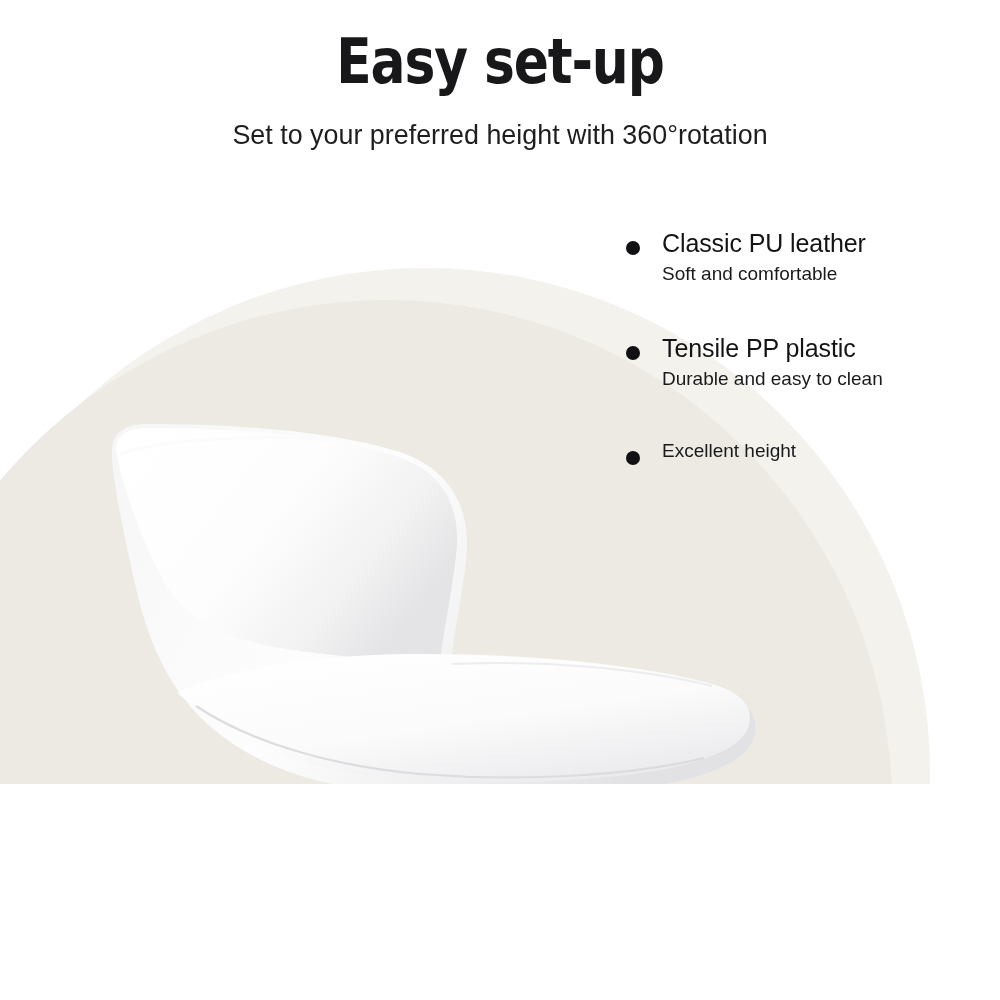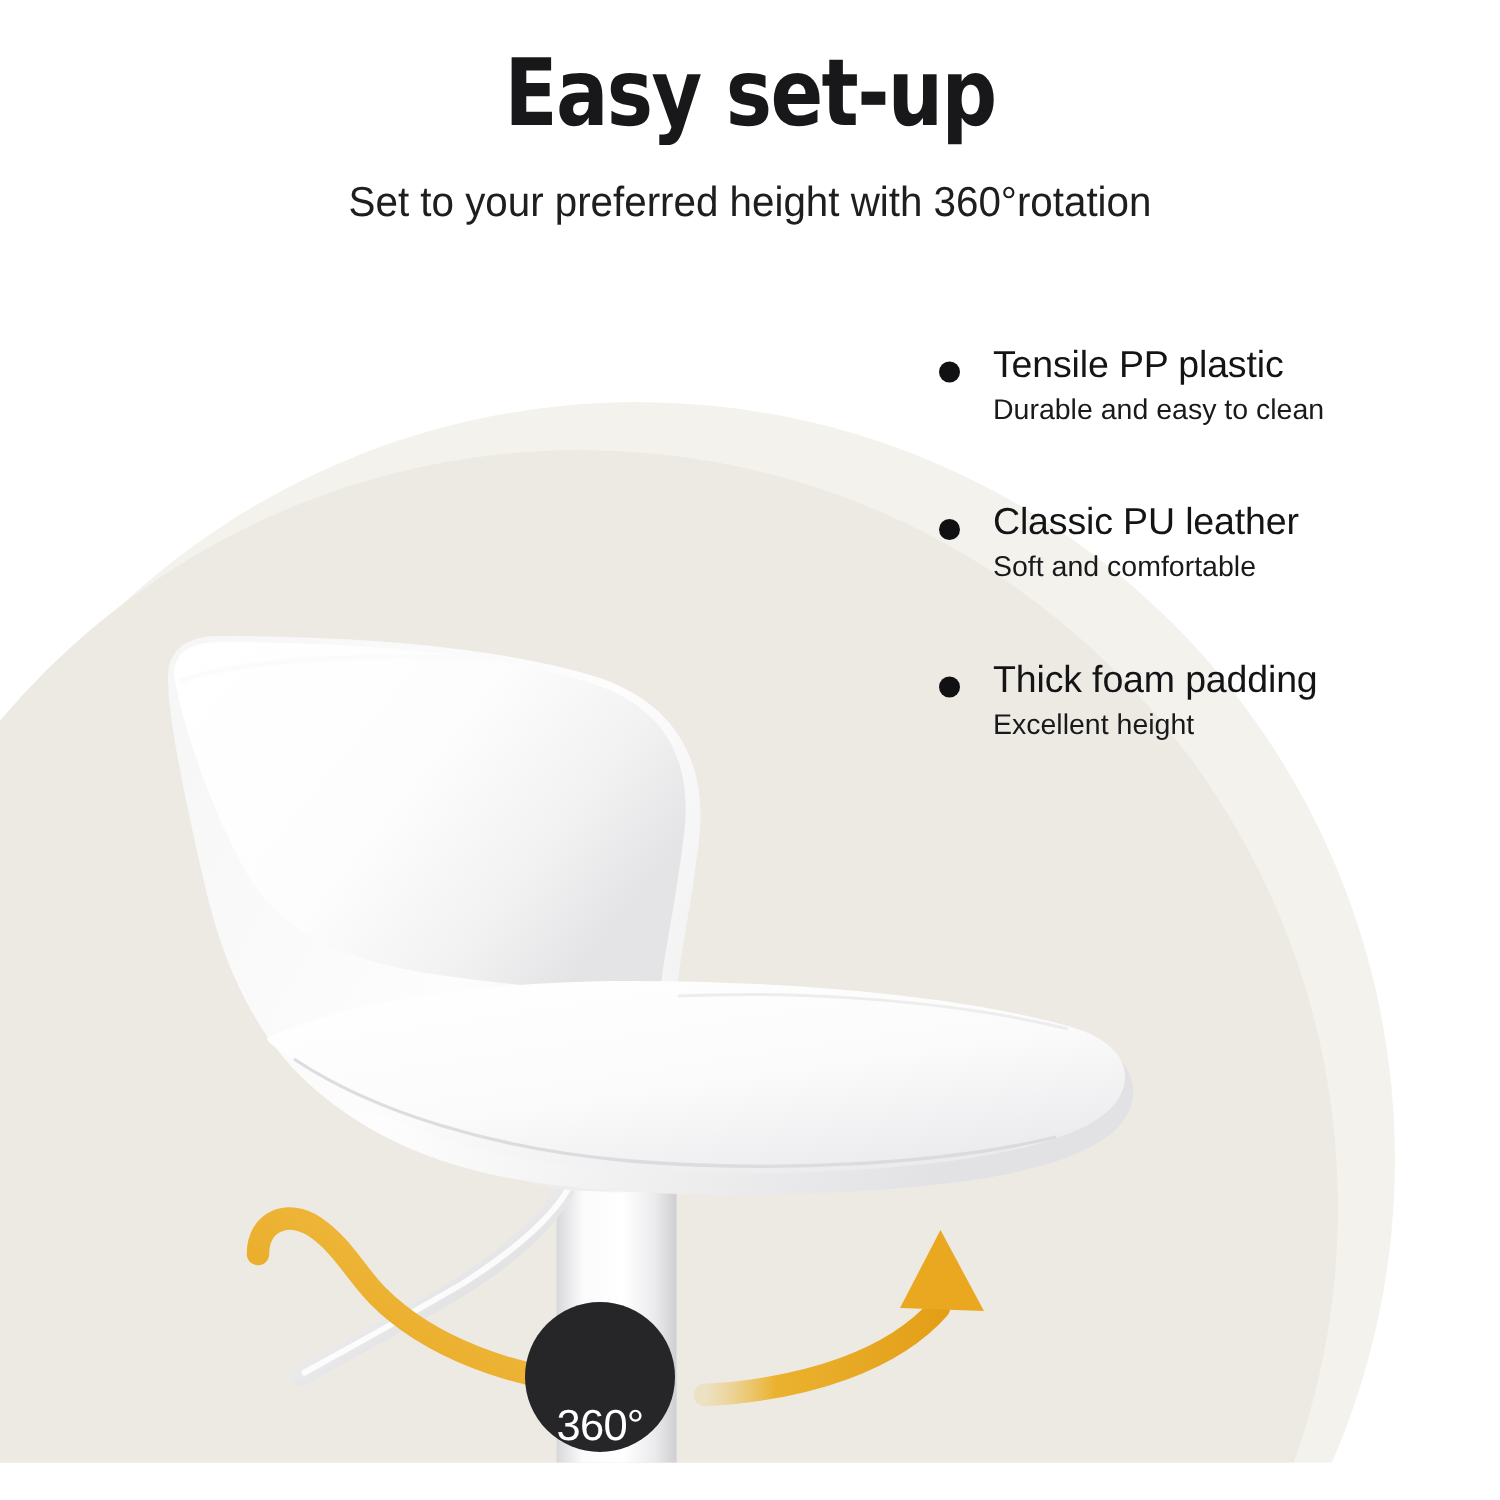--- a/index.html
+++ b/index.html
@@ -9,21 +9,21 @@
   body {
     width: 1000px;
     height: 1000px;
     background: #ffffff;
     font-family: "Liberation Sans", sans-serif;
     overflow: hidden;
   }
   #stage {
     position: relative;
     width: 1000px;
-    height: 975px;
+    height: 784px;
     background: #ffffff;
     overflow: hidden;
   }
 
   
   .bg-circle-outer {
     position: absolute;
     left: -80px;
     top: 268px;
     width: 1010px;
@@ -255,31 +255,30 @@
       <path d="M627 820 L 656 874 L 600 872 Z" fill="#e9a81f"></path>
     </g>
   </svg>
 
   <div class="heading">Easy set-up</div>
   <div class="subheading">Set to your preferred height with 360°rotation</div>
 
   <div class="features">
     <div class="feature-item">
       <span class="bullet"></span>
+      <div class="feature-title">Classic PU leather</div>
+      <div class="feature-sub">Soft and comfortable</div>
+    </div>
+    <div class="feature-item">
+      <span class="bullet"></span>
       <div class="feature-title">Tensile PP plastic</div>
       <div class="feature-sub">Durable and easy to clean</div>
     </div>
     <div class="feature-item">
       <span class="bullet"></span>
-      <div class="feature-title">Classic PU leather</div>
-      <div class="feature-sub">Soft and comfortable</div>
-    </div>
-    <div class="feature-item">
-      <span class="bullet"></span>
-      <div class="feature-title">Thick foam padding</div>
       <div class="feature-sub">Excellent height</div>
     </div>
   </div>
 
   <div class="badge-360">
     <span>360°</span>
   </div>
 
 </div>
 

